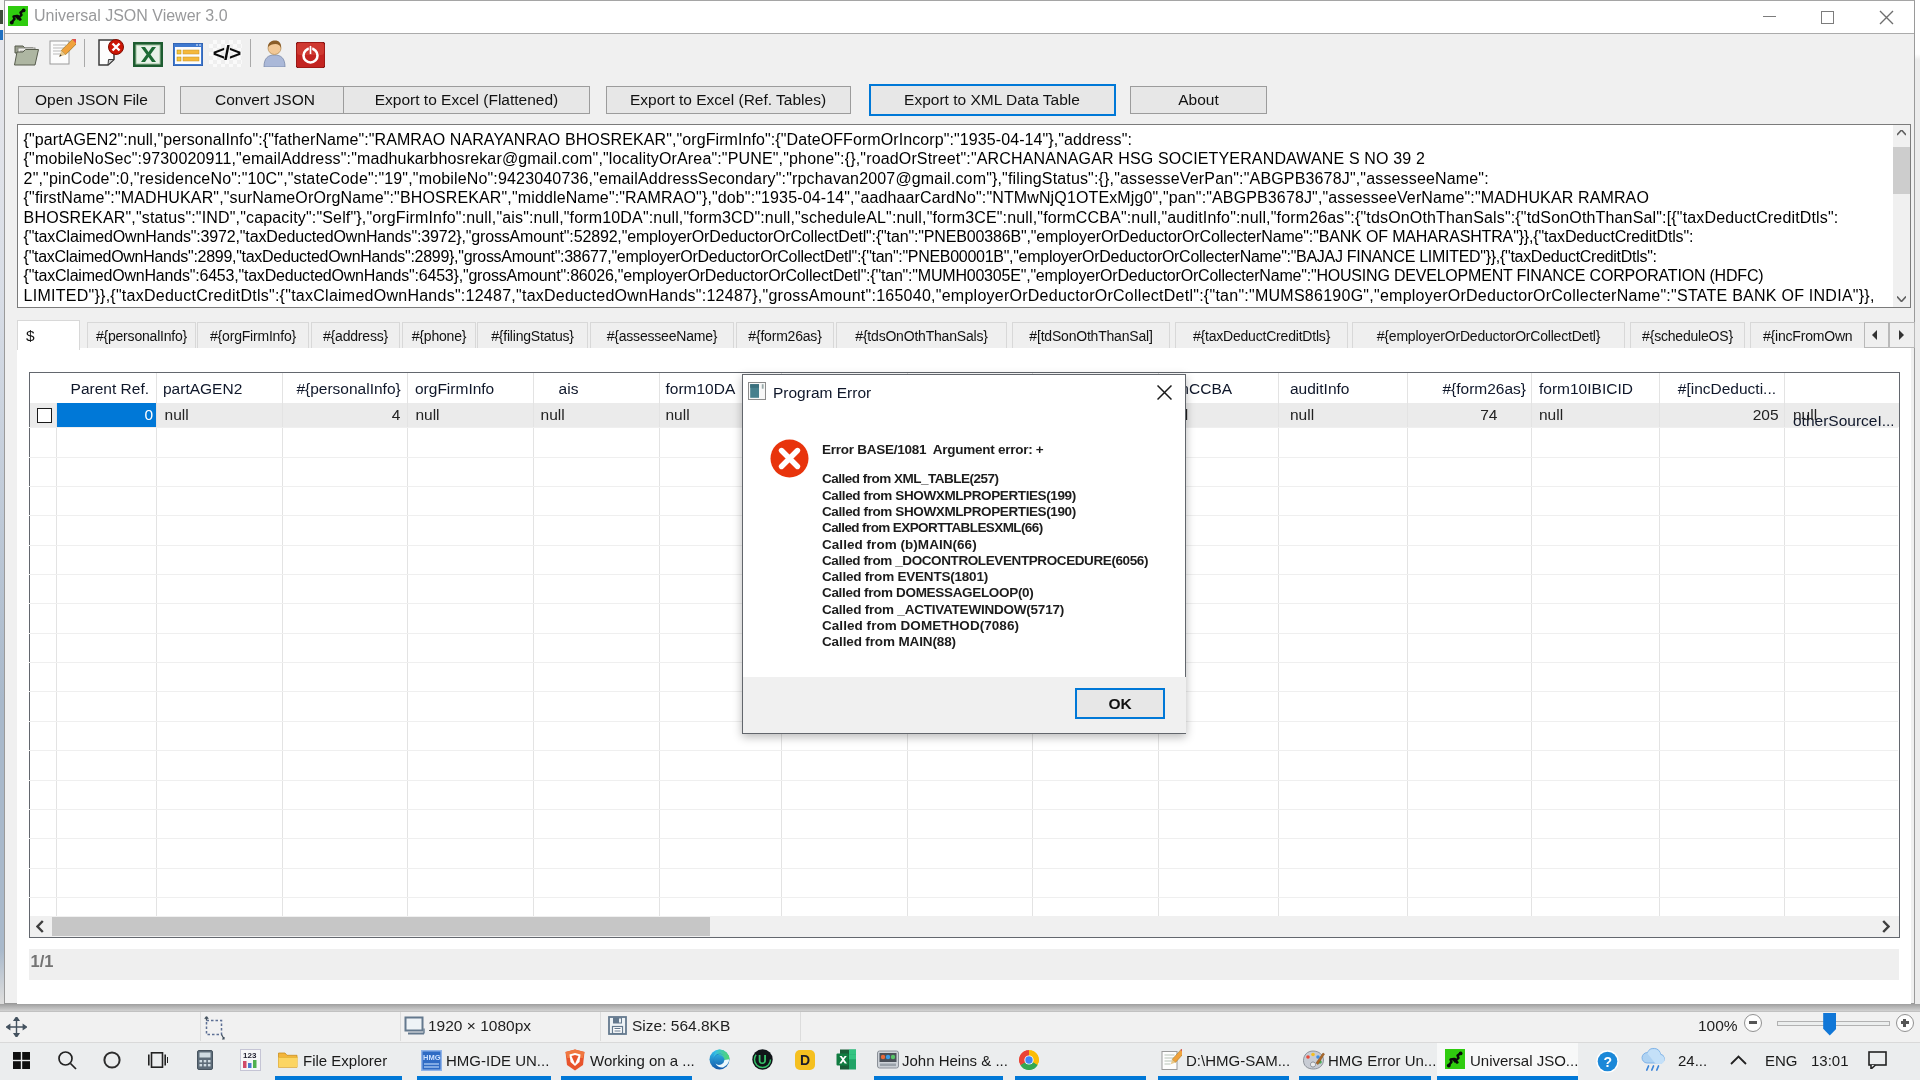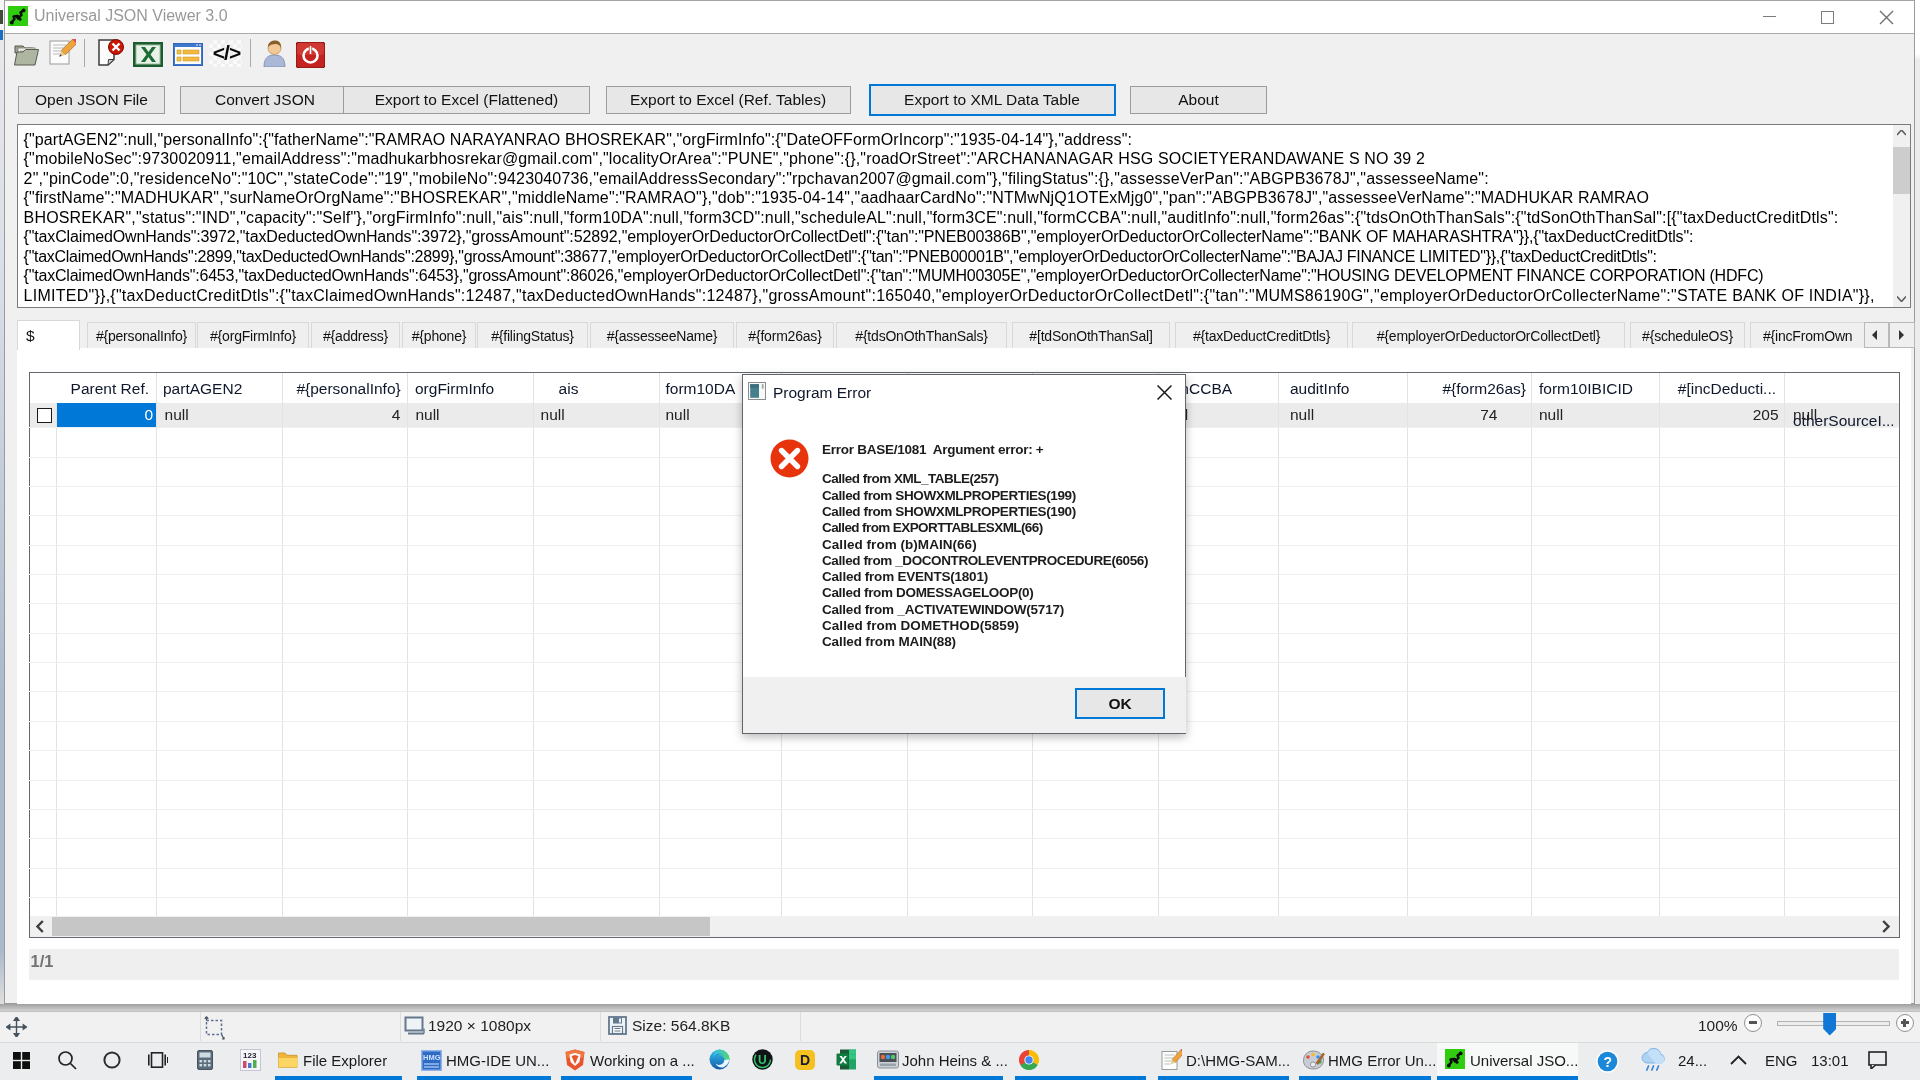--- a/index.html
+++ b/index.html
@@ -239,21 +239,21 @@
   <div class="dlin" style="left:822px;top:441.5px;letter-spacing:-0.256px;">Error BASE/1081  Argument error: +</div>
   <div class="dlin" style="left:822px;top:471.3px;letter-spacing:-0.497px;">Called from XML_TABLE(257)</div>
   <div class="dlin" style="left:822px;top:487.6px;letter-spacing:-0.39px;">Called from SHOWXMLPROPERTIES(199)</div>
   <div class="dlin" style="left:822px;top:503.9px;letter-spacing:-0.39px;">Called from SHOWXMLPROPERTIES(190)</div>
   <div class="dlin" style="left:822px;top:520.2px;letter-spacing:-0.595px;">Called from EXPORTTABLESXML(66)</div>
   <div class="dlin" style="left:822px;top:536.5px;letter-spacing:0.041px;">Called from (b)MAIN(66)</div>
   <div class="dlin" style="left:822px;top:552.8px;letter-spacing:-0.4px;">Called from _DOCONTROLEVENTPROCEDURE(6056)</div>
   <div class="dlin" style="left:822px;top:569.1px;letter-spacing:-0.211px;">Called from EVENTS(1801)</div>
   <div class="dlin" style="left:822px;top:585.4px;letter-spacing:-0.326px;">Called from DOMESSAGELOOP(0)</div>
   <div class="dlin" style="left:822px;top:601.7px;letter-spacing:-0.221px;">Called from _ACTIVATEWINDOW(5717)</div>
-  <div class="dlin" style="left:822px;top:618px;letter-spacing:0.046px;">Called from DOMETHOD(5859)</div>
+  <div class="dlin" style="left:822px;top:618px;letter-spacing:0.046px;">Called from DOMETHOD(7086)</div>
   <div class="dlin" style="left:822px;top:634.3px;letter-spacing:-0.127px;">Called from MAIN(88)</div>
   <div class="abs" style="left:743px;top:676.5px;width:442.5px;height:56.6px;background:#f0f0f0;"></div>
   <div class="abs" style="left:1075px;top:687.8px;width:90.3px;height:31.4px;background:#e7e7e7;border:2px solid #0078d7;box-sizing:border-box;text-align:center;line-height:27px;font-size:15.5px;font-weight:bold;color:#111;">OK</div>
 
   <div class="abs" style="left:0;top:1004px;width:1920px;height:7px;background:linear-gradient(#9f9f9f,#d2d2d2);"></div>
   <div class="abs" style="left:0;top:1011px;width:1920px;height:31px;background:#f1f1f1;border-top:1px solid #c1c1c1;"></div>
   <svg class="abs" style="left:6px;top:1017px;" width="21" height="20" viewBox="0 0 21 20">
       <g stroke="#44525f" stroke-width="1.4" fill="#44525f">
         <path d="M10.5 2.5 V17.5 M3 10 H18" fill="none"></path>
         <path d="M10.5 0 L8.3 3.2 H12.7 z"></path>

